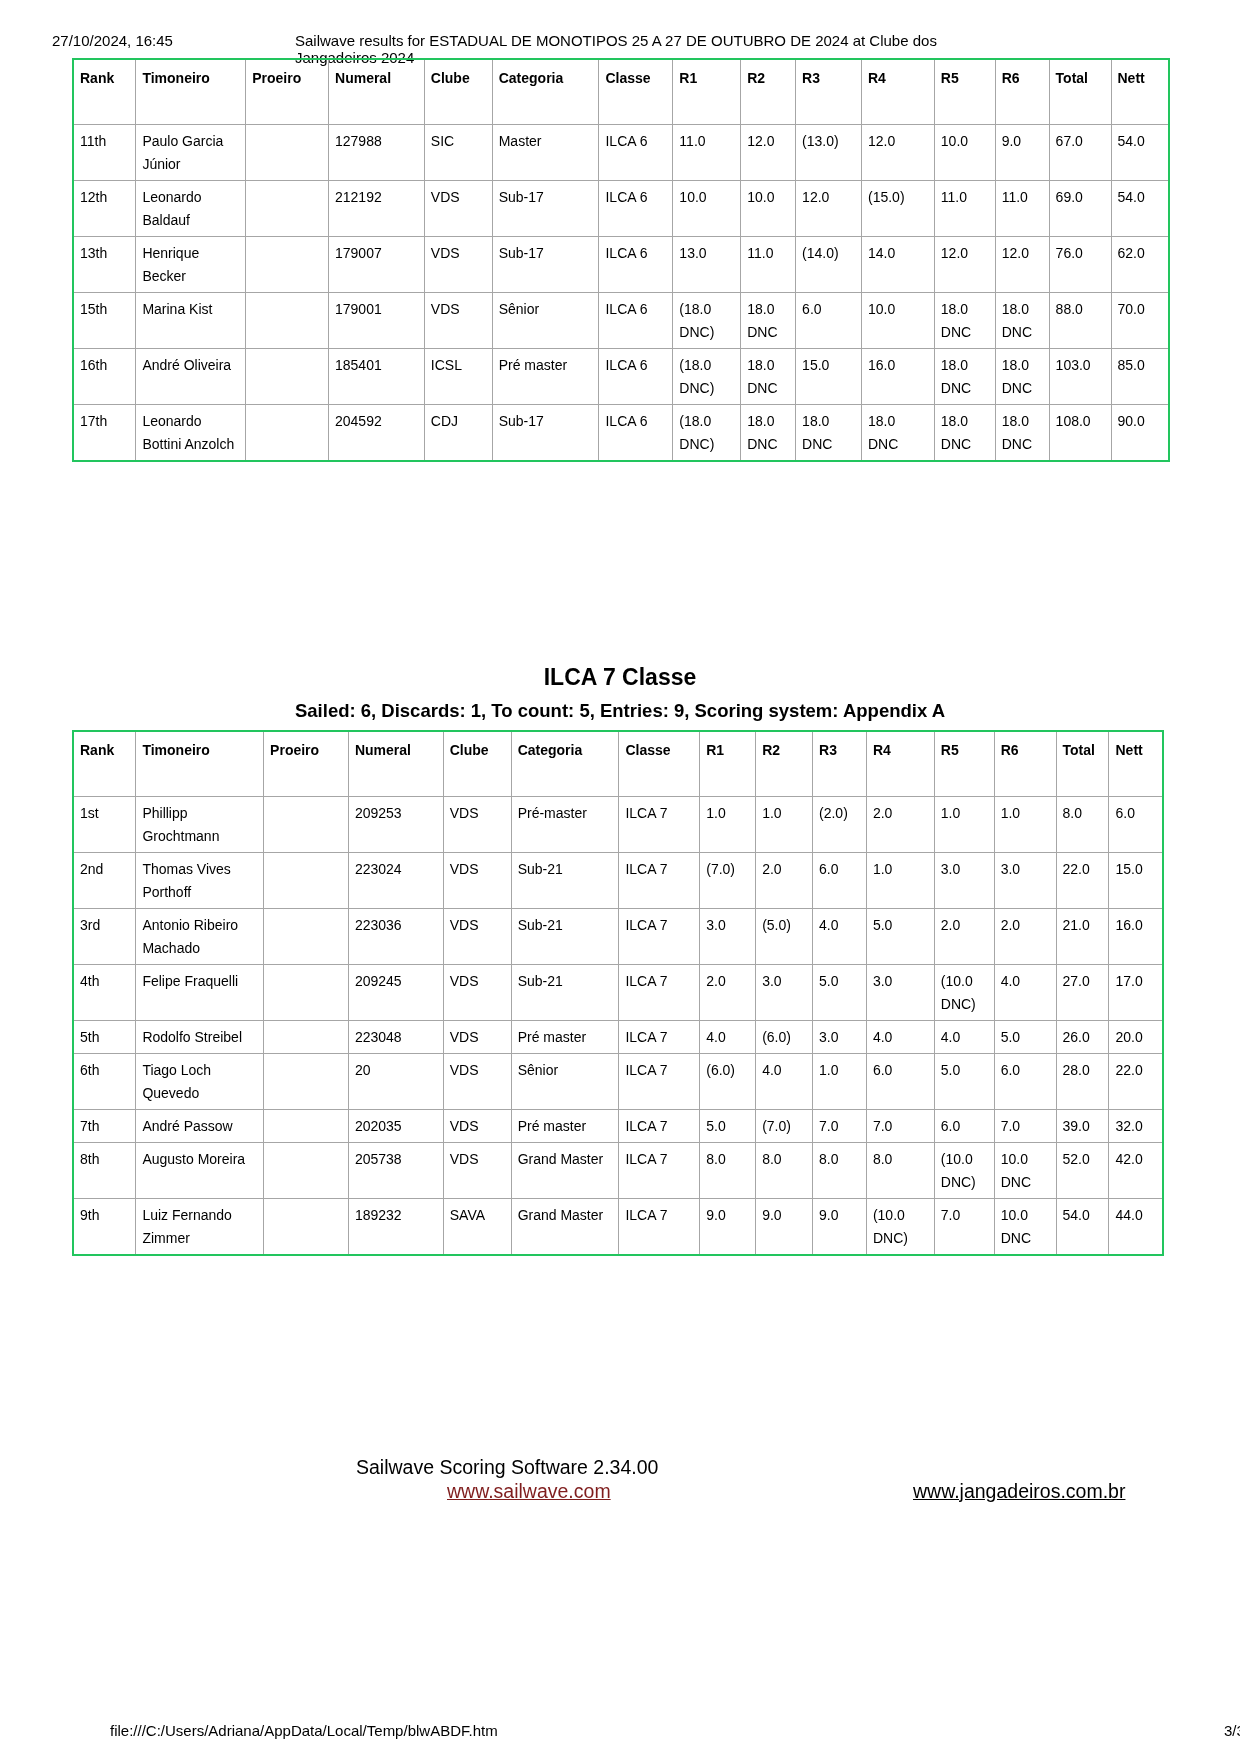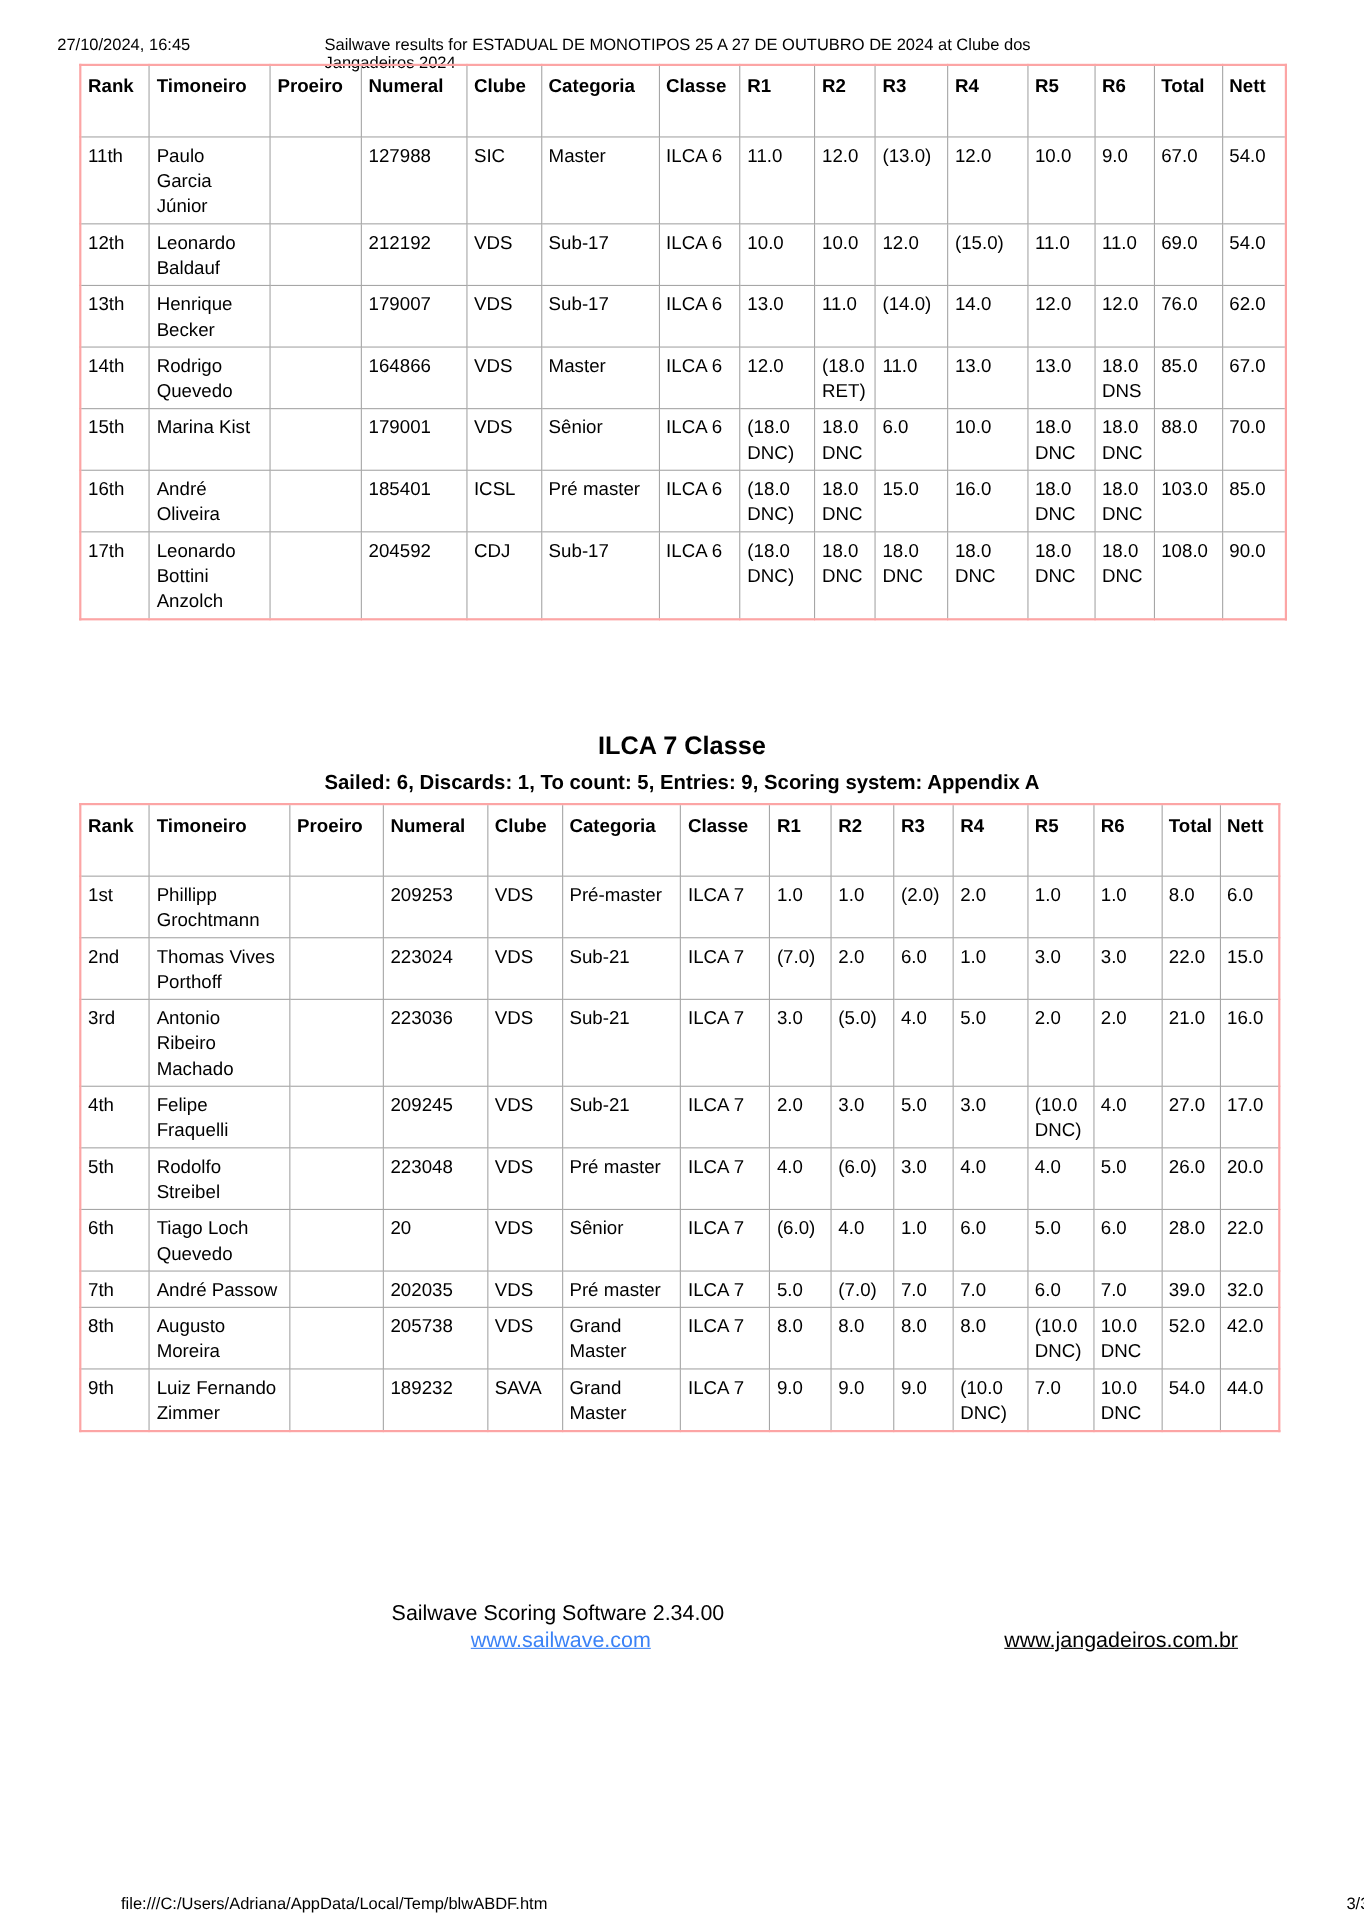--- a/index.html
+++ b/index.html
@@ -15,22 +15,22 @@
   .print-header .title { position: absolute; left: 293px; top: 2px; }
   .print-footer {
     position: absolute; top: 1722px; left: 12px; width: 1152px; height: 20px; font-size: 15px; margin-left: 48px;
   }
   .print-footer .url { position: absolute; left: 50px; }
   .print-footer .page { position: absolute; left: 1164px; }
 
   table.results {
     position: absolute; left: 72px;
     border-collapse: collapse;
-    border: 2px solid #fca5a5;
-    font-size: 17px; line-height: 23px;
+    border: 2px solid #22c55e;
+    font-size: 14px; line-height: 23px;
   }
   table.results th, table.results td {
     border: 1.5px solid #a6a6a6;
     vertical-align: top; text-align: left;
     padding: 5px 6px 4px 6px;
   }
   table.results th { font-weight: bold; height: 53px; padding-top: 7px; }
   #t1 { top: 58px; width: 1098px; }
   #t2 { top: 730px; width: 1092px; }
 
@@ -38,21 +38,21 @@
     position: absolute; top: 640px; left: 0; width: 1240px; text-align: center;
     font-size: 23px; font-weight: bold; margin-top: 24px;
   }
   .class-summary {
     position: absolute; top: 700px; left: 0; width: 1240px; text-align: center;
     font-size: 18.5px; font-weight: bold;
   }
   .credits { position: absolute; top: 1456px; left: 0; width: 1240px; font-size: 19.5px; }
   .credits .software { position: absolute; left: 356px; top: 0; }
   .credits a { color: #1a0dab; text-decoration: underline; }
-  .credits .sailwave-link { position: absolute; left: 428px; top: 24px; color: #3b82f6; }
+  .credits .sailwave-link { position: absolute; left: 447px; top: 24px; color: #7f1d1d; }
   .credits .club-link { position: absolute; left: 913px; top: 24px; color: #000000; }
 </style>
 </head>
 <body>
 
 <div class="print-header">
   <span class="date">27/10/2024, 16:45</span>
   <span class="title">Sailwave results for ESTADUAL DE MONOTIPOS 25 A 27 DE OUTUBRO DE 2024 at Clube dos Jangadeiros 2024</span>
 </div>
 
@@ -139,37 +139,20 @@
         <td>13.0</td>
         <td>11.0</td>
         <td>(14.0)</td>
         <td>14.0</td>
         <td>12.0</td>
         <td>12.0</td>
         <td>76.0</td>
         <td>62.0</td>
       </tr>
       <tr>
-        <td>14th</td>
-        <td>Rodrigo Quevedo</td>
-        <td></td>
-        <td>164866</td>
-        <td>VDS</td>
-        <td>Master</td>
-        <td>ILCA 6</td>
-        <td>12.0</td>
-        <td>(18.0 RET)</td>
-        <td>11.0</td>
-        <td>13.0</td>
-        <td>13.0</td>
-        <td>18.0 DNS</td>
-        <td>85.0</td>
-        <td>67.0</td>
-      </tr>
-      <tr>
         <td>15th</td>
         <td>Marina Kist</td>
         <td></td>
         <td>179001</td>
         <td>VDS</td>
         <td>Sênior</td>
         <td>ILCA 6</td>
         <td>(18.0 DNC)</td>
         <td>18.0 DNC</td>
         <td>6.0</td>

